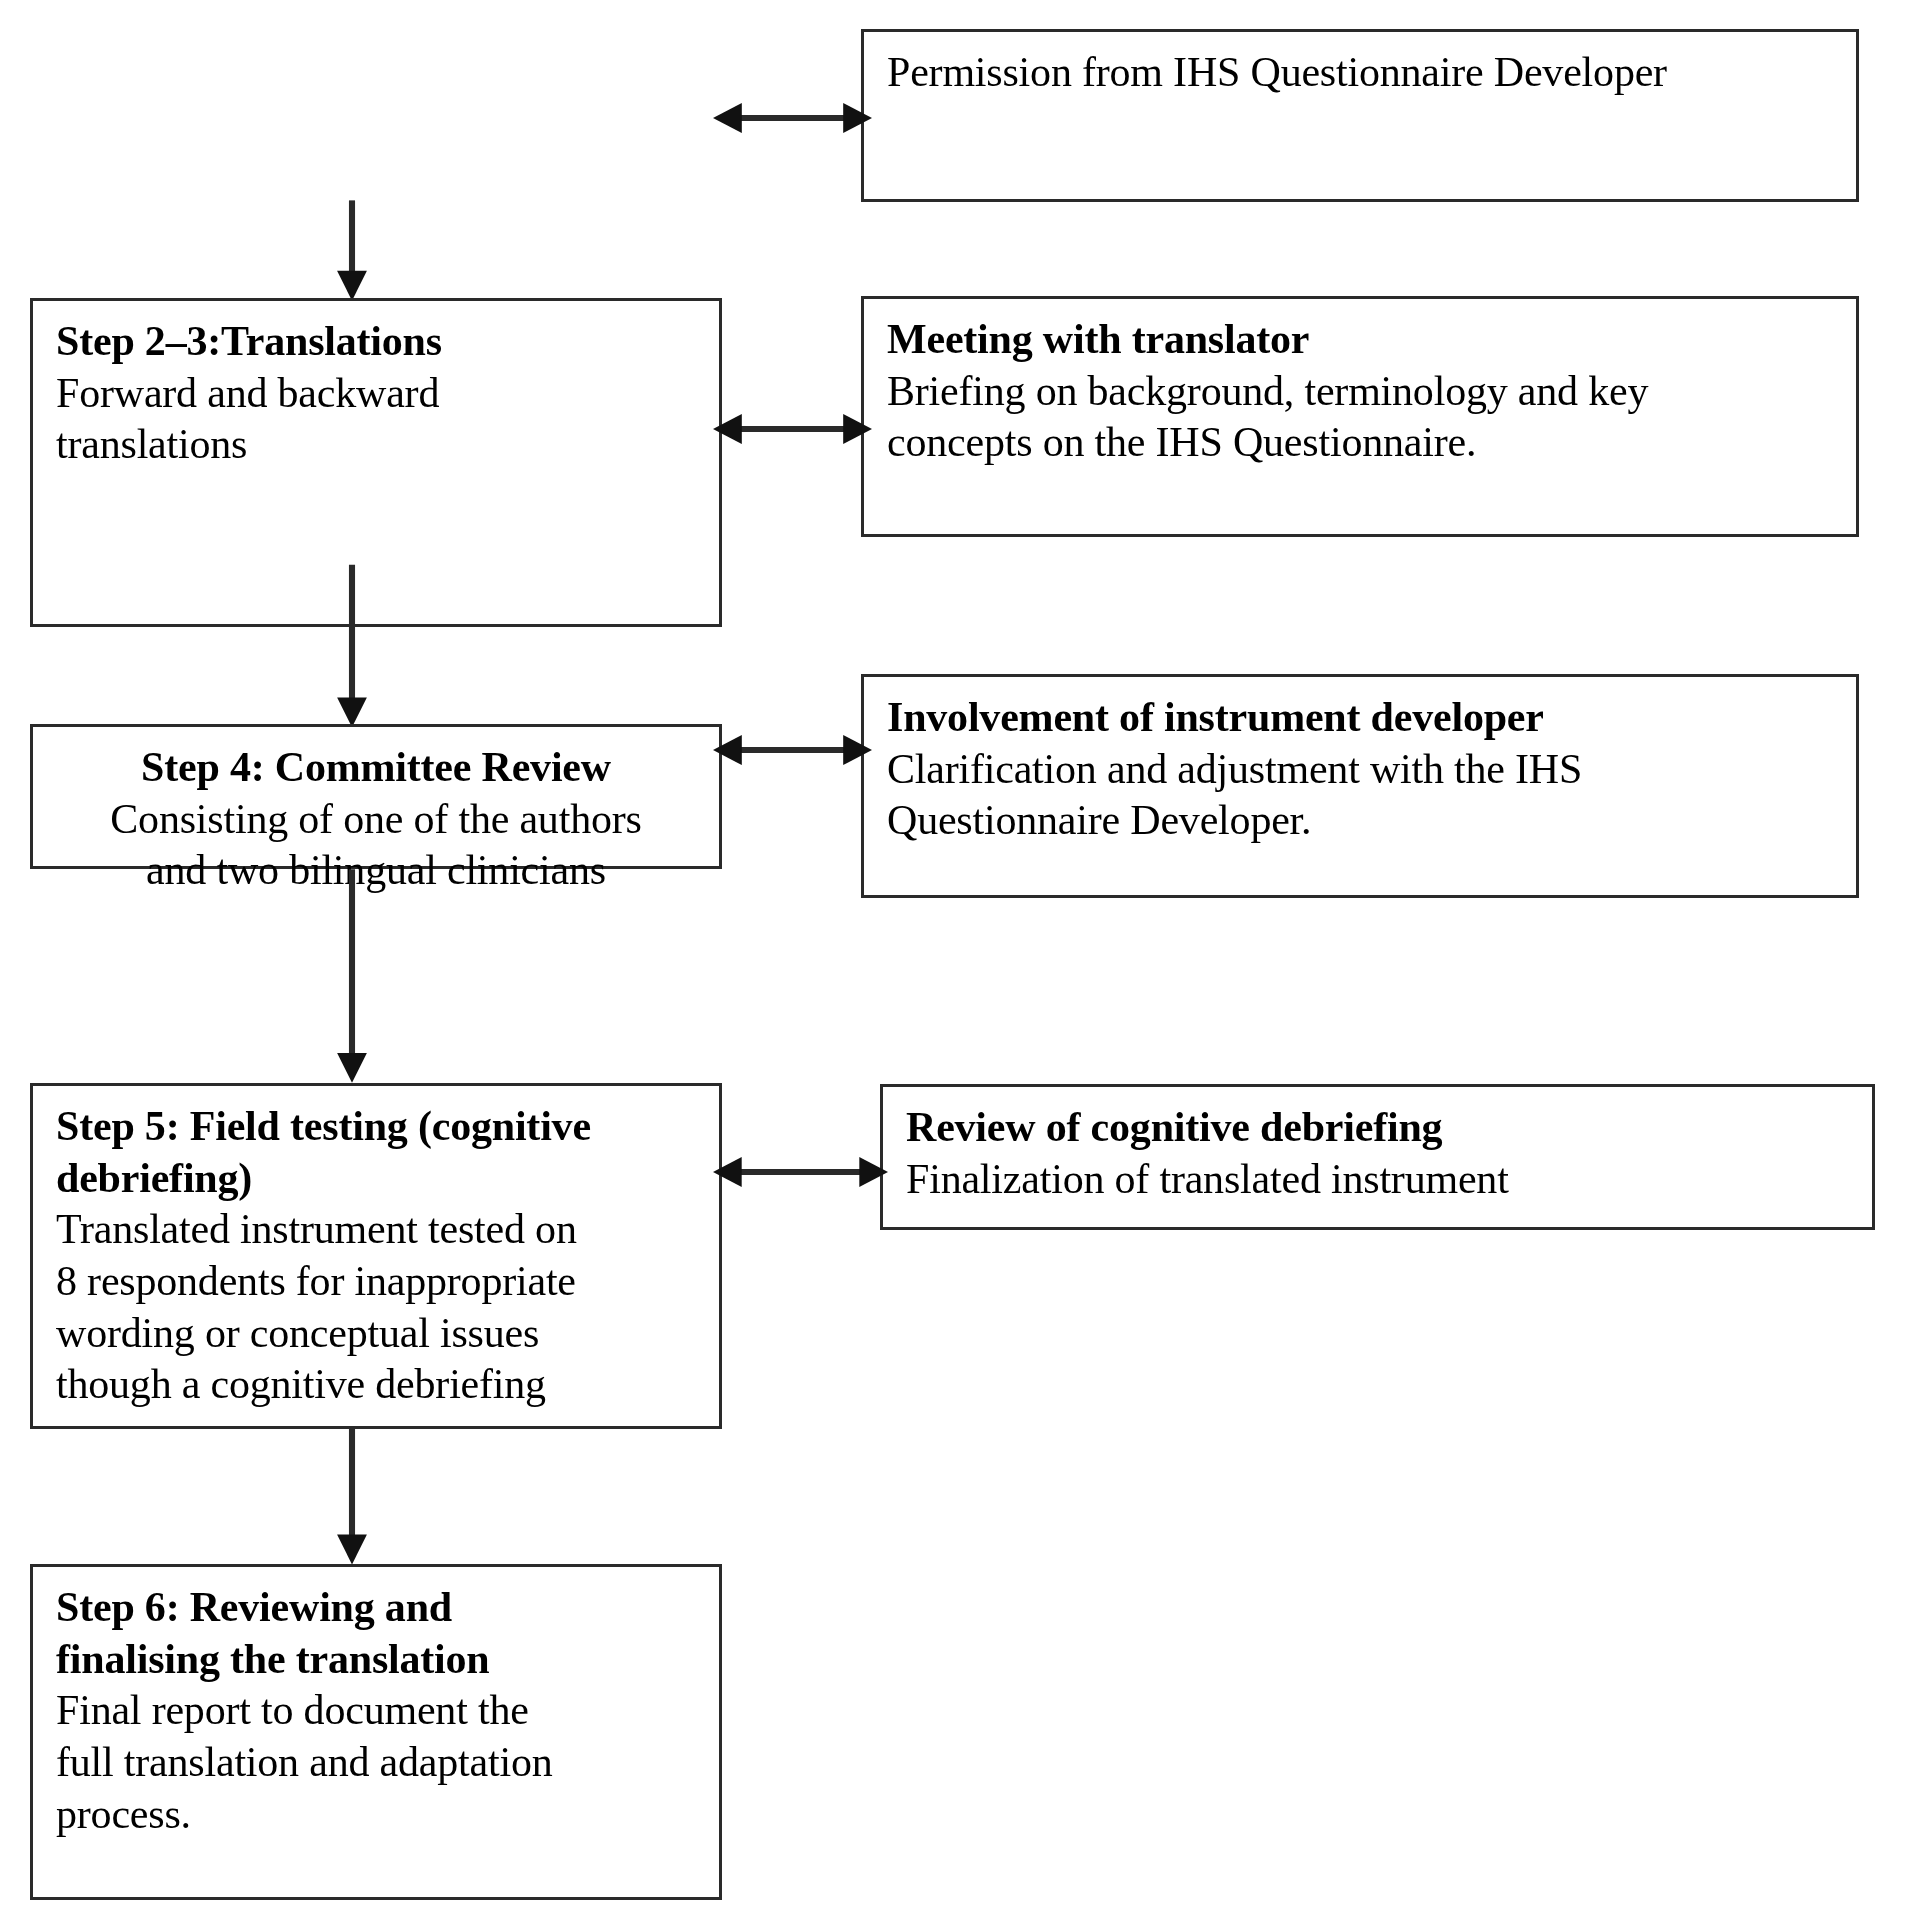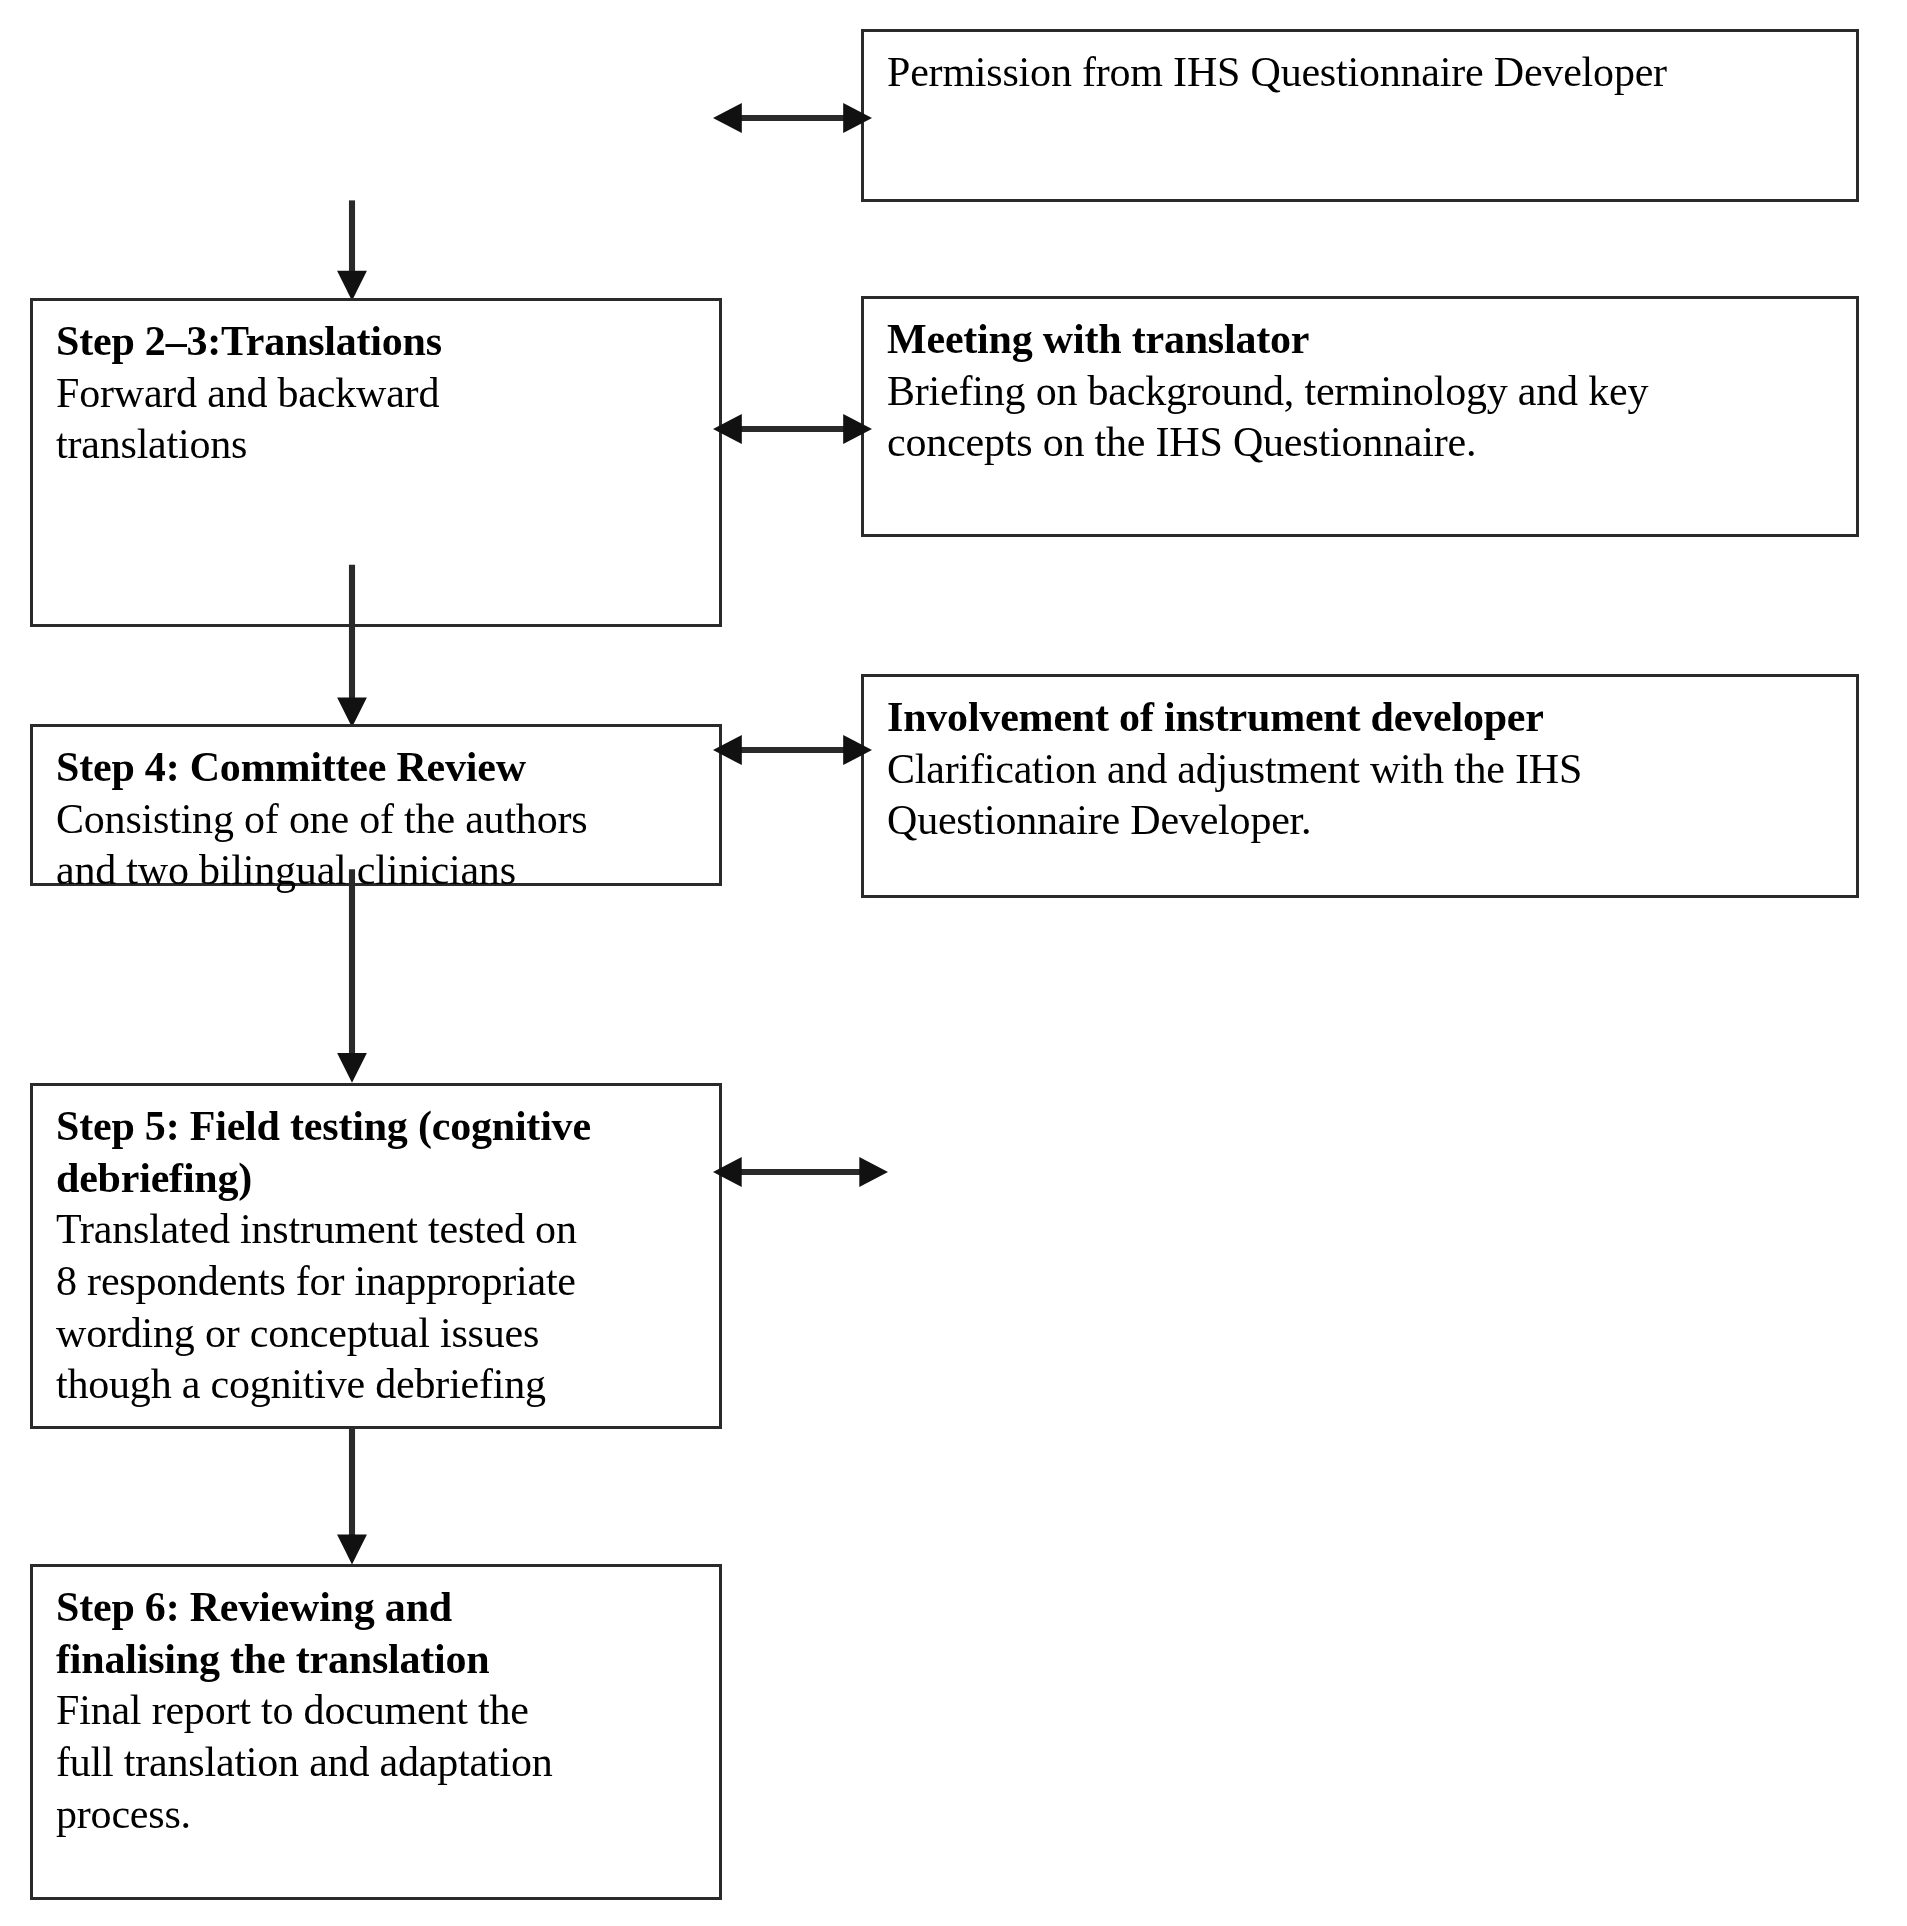--- a/index.html
+++ b/index.html
@@ -95,21 +95,21 @@
     </svg>
   </div>
 
   <div class="conn" style="left:331px; top:564px; width:42px; height:164px;">
     <svg width="42" height="164" viewBox="0 0 62 240">
       <line x1="31" y1="0" x2="31" y2="218" stroke="#2a2a2a" stroke-width="9"></line>
       <polygon points="31,240 9,196 53,196" fill="#111111"></polygon>
     </svg>
   </div>
 
-  <div class="node" style="left:30px; top:724px; width:692px; height:162px;">
+  <div class="node" style="left:30px; top:724px; width:692px; height:145px;text-align:center;">
     <div class="title">Step 4: Committee Review</div>
     <div class="body">Consisting of one of the authors
 and two bilingual clinicians</div>
   </div>
 
   <div class="node" style="left:861px; top:674px; width:998px; height:224px;">
     <div class="title">Involvement of instrument developer</div>
     <div class="body">Clarification and adjustment with the IHS
 Questionnaire Developer.</div>
   </div>
@@ -131,20 +131,24 @@
 
   <div class="node" style="left:30px; top:1083px; width:692px; height:346px;">
     <div class="title">Step 5: Field testing (cognitive
 debriefing)</div>
     <div class="body">Translated instrument tested on
 8 respondents for inappropriate
 wording or conceptual issues
 though a cognitive debriefing</div>
   </div>
 
+  <div class="node" style="left:880px; top:1084px; width:995px; height:146px;">
+    <div class="title">Review of cognitive debriefing</div>
+    <div class="body">Finalization of translated instrument</div>
+  </div>
 
   <div class="conn" style="left:713px; top:1150px; width:175px; height:44px;">
     <svg width="175" height="44" viewBox="0 0 256 64">
       <line x1="20" y1="32" x2="236" y2="32" stroke="#2a2a2a" stroke-width="9"></line>
       <polygon points="0,32 42,10 42,54" fill="#111111"></polygon>
       <polygon points="256,32 214,10 214,54" fill="#111111"></polygon>
     </svg>
   </div>
 
   <div class="conn" style="left:331px; top:1427px; width:42px; height:138px;">

